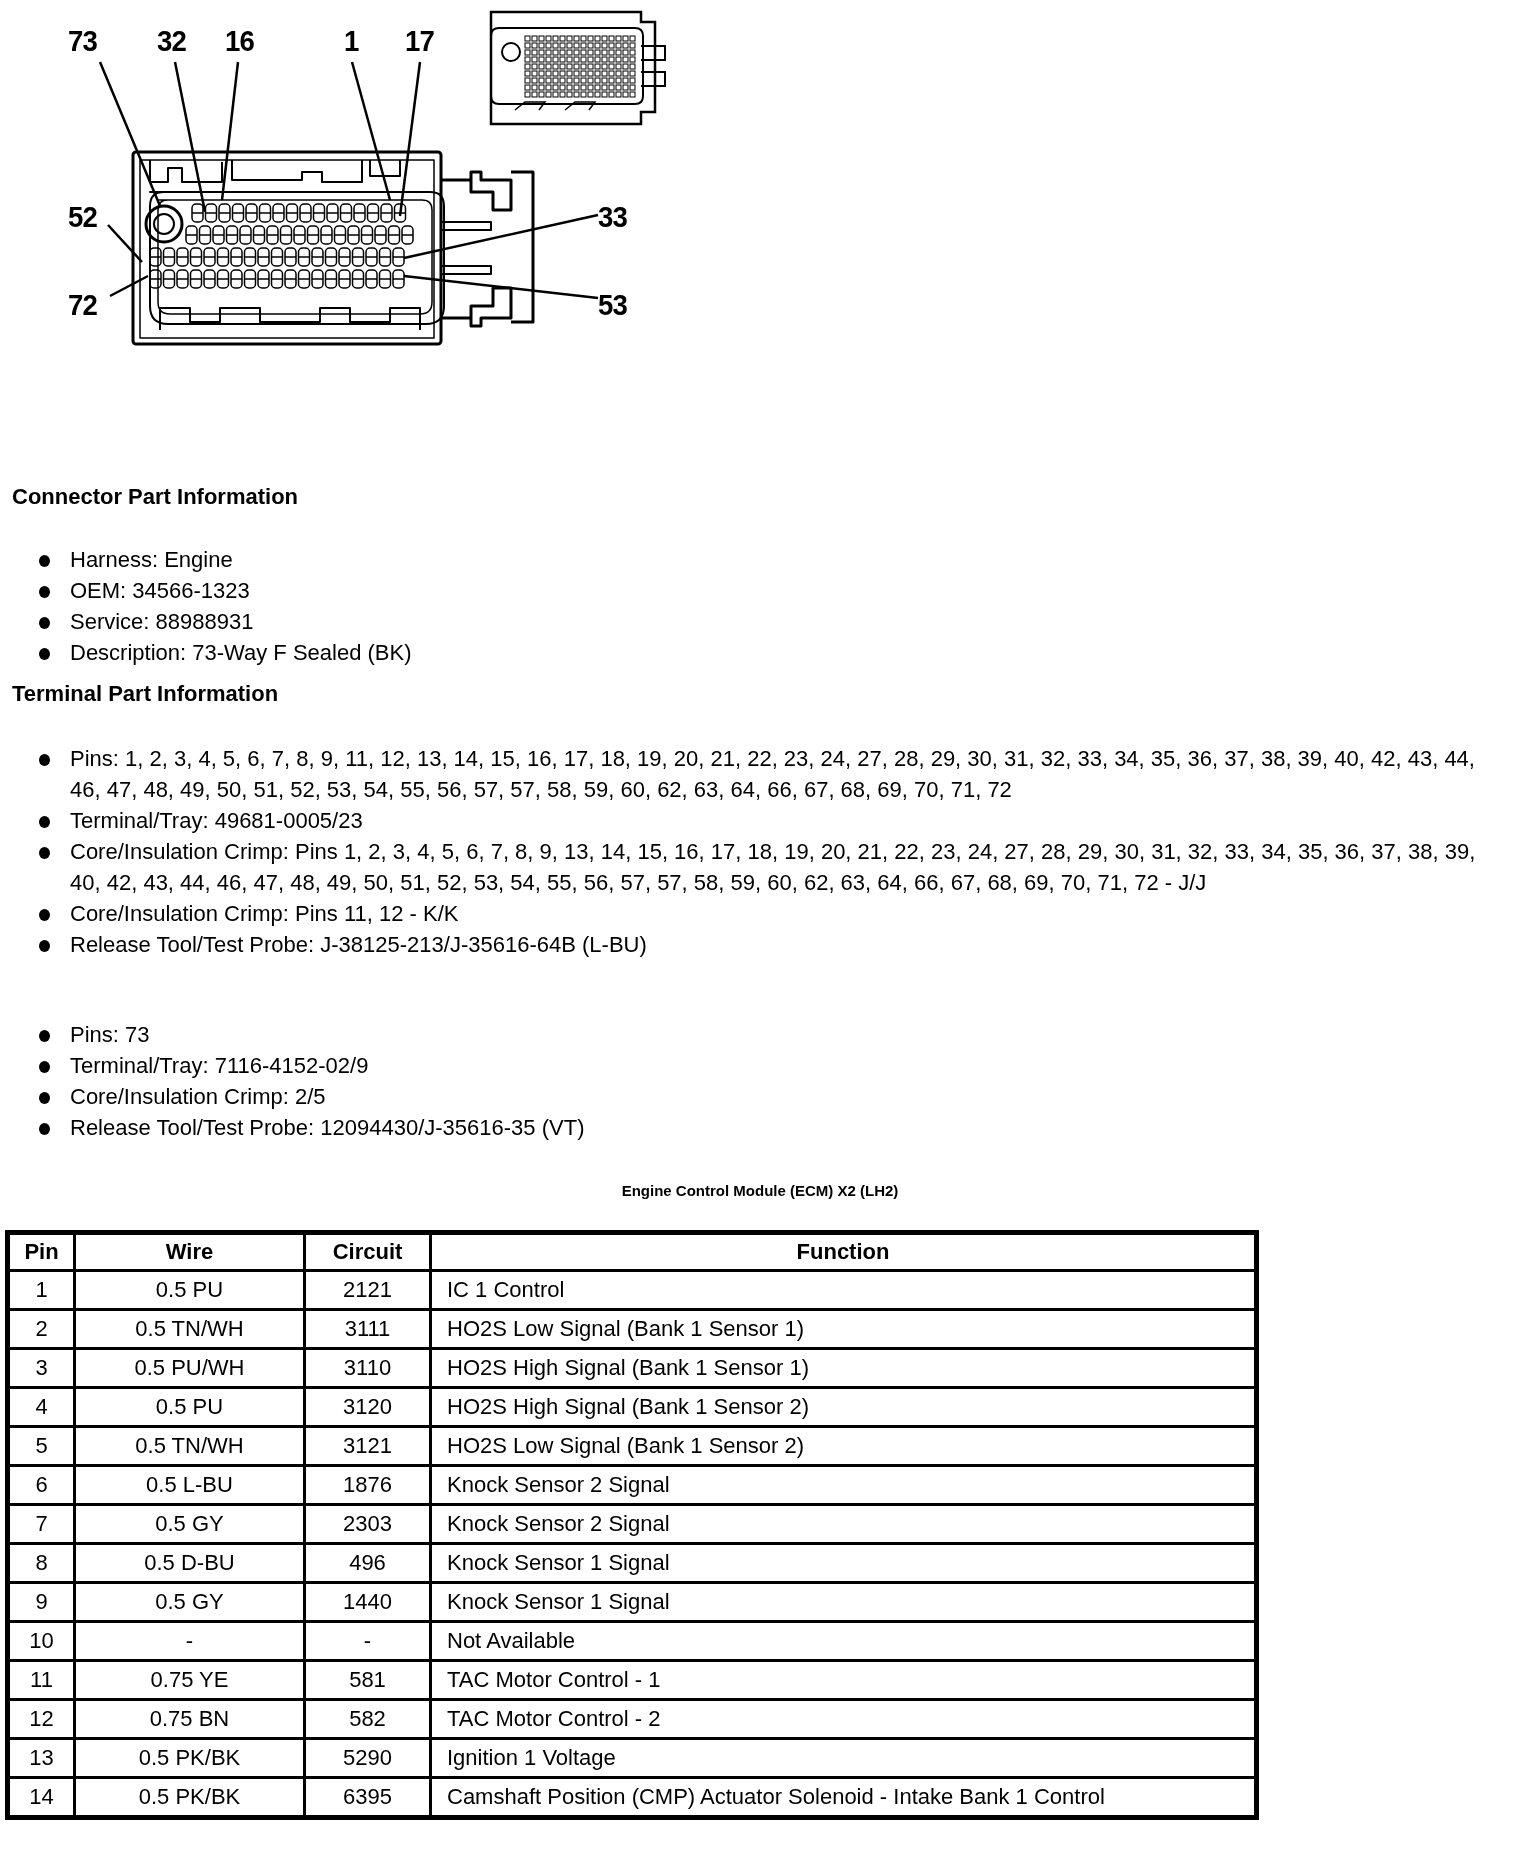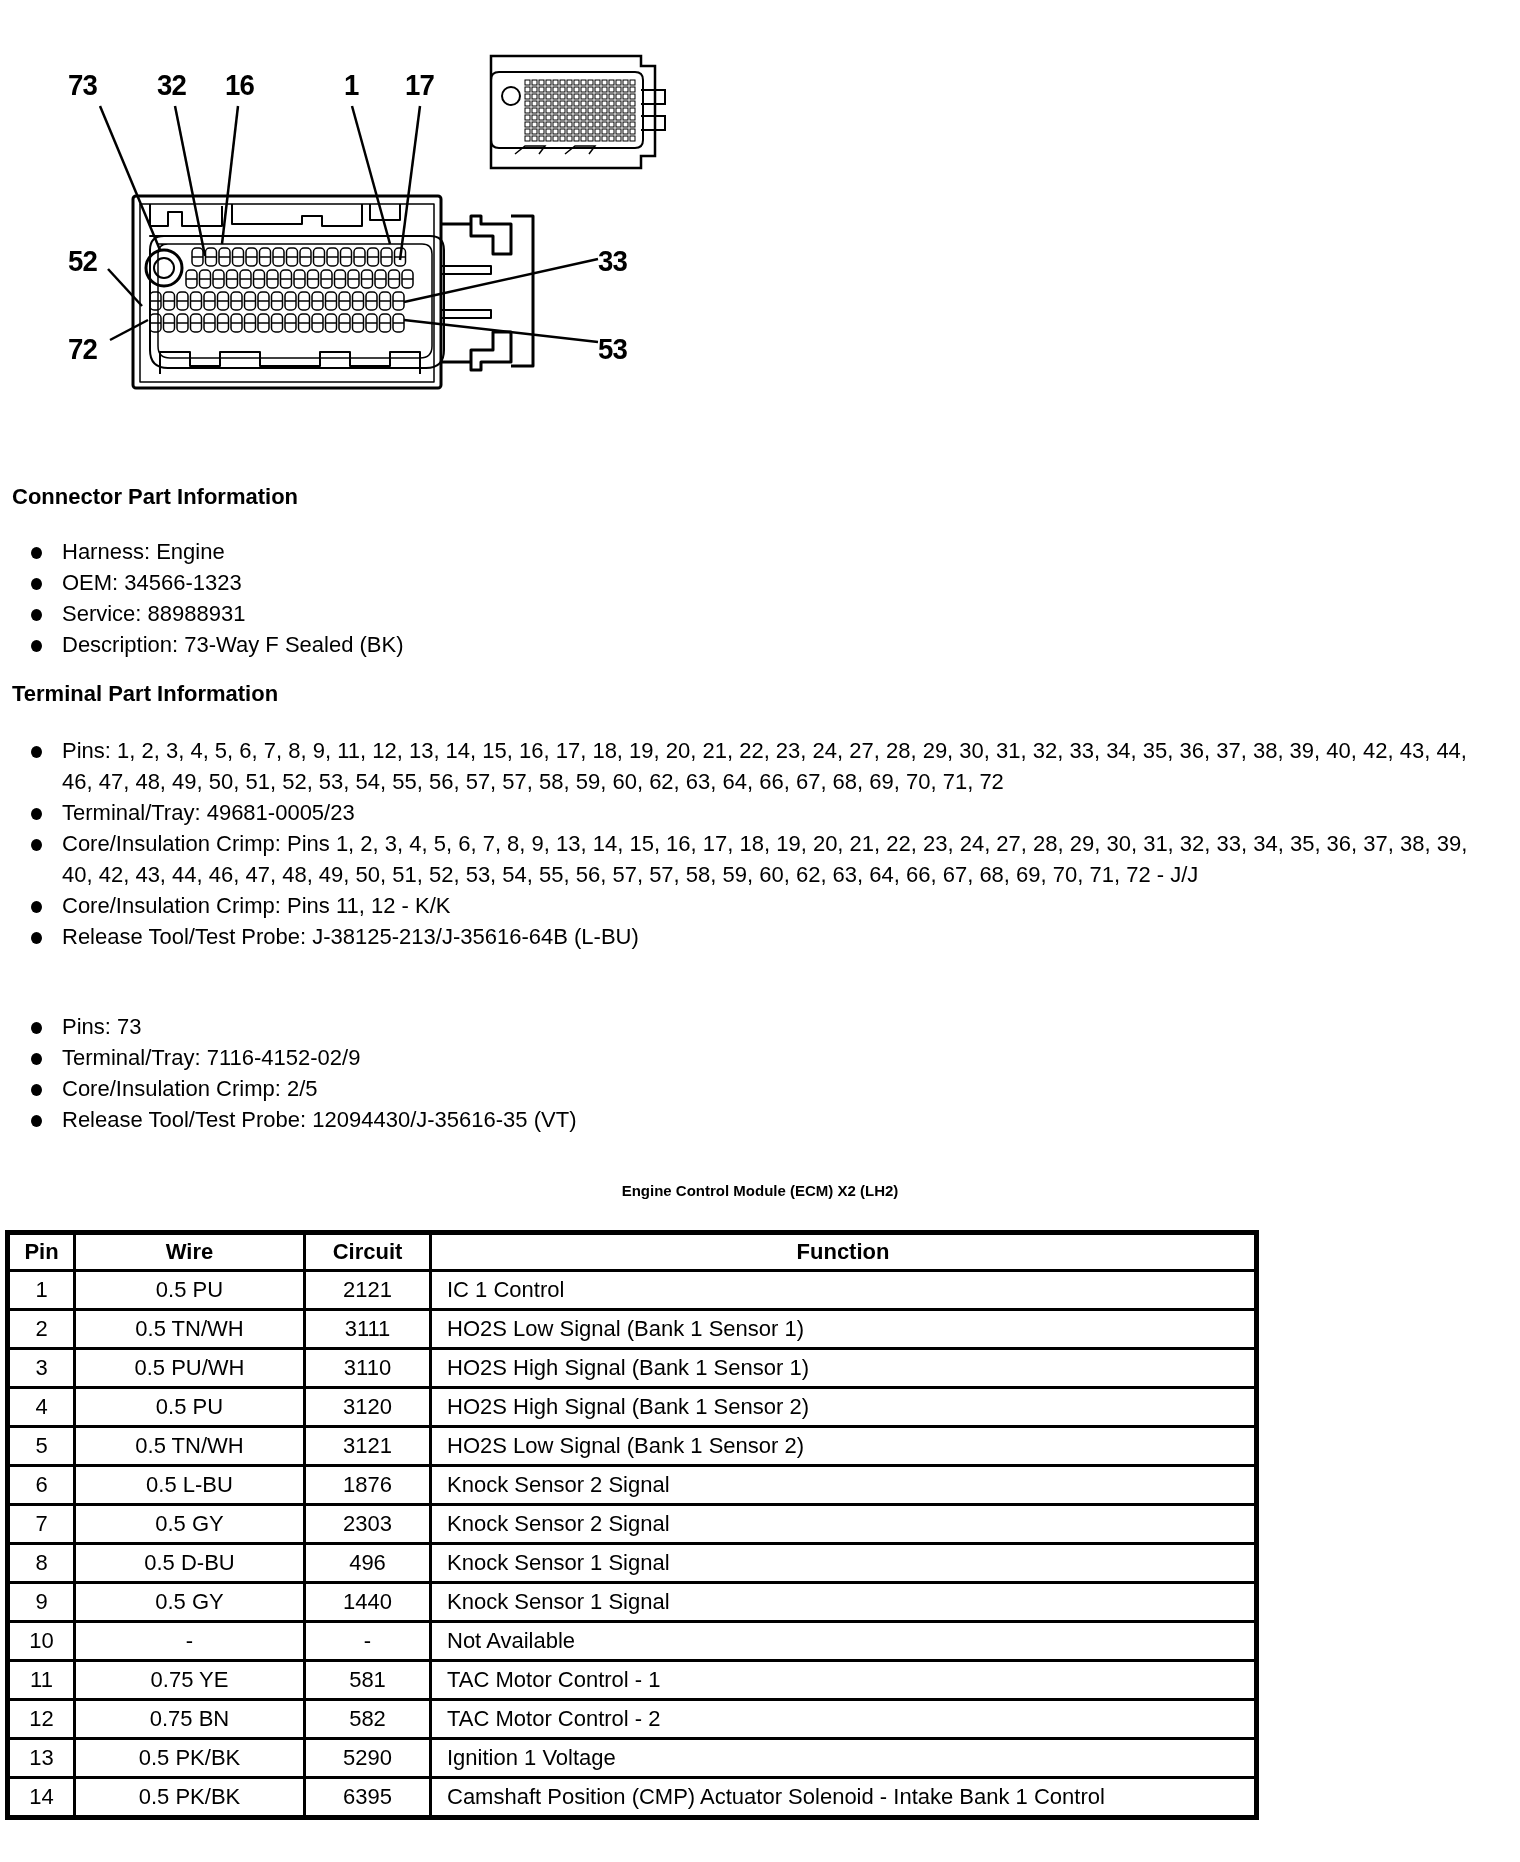--- a/index.html
+++ b/index.html
@@ -1,30 +1,30 @@
 <!DOCTYPE html>
 <html><head>
 <meta charset="utf-8">
 <style>
   html, body { margin: 0; padding: 0; background: #ffffff; }
   body {
     width: 1520px; height: 1862px; position: relative; overflow: hidden;
     font-family: "Liberation Sans", sans-serif; color: #000;
   }
-  .diagram { position: absolute; left: 0; top: 0; width: 820px; height: 370px; margin-top: 44px; }
+  .diagram { position: absolute; left: 0; top: 0; width: 820px; height: 370px; }
   .diagram svg { position: absolute; left: 0; top: 0; }
   .pin-label {
     position: absolute; font-family: "Liberation Sans", sans-serif; font-weight: bold;
     font-size: 30px; letter-spacing: -1px; line-height: 1; transform: scaleX(0.92);
     transform-origin: left top;
   }
   .section-heading {
     position: absolute; left: 12px; font-weight: bold; font-size: 22px; line-height: 1;
   }
-  ul.bullets { position: absolute; left: 0; margin: 0; padding: 0; list-style: none; width: 1500px; }
+  ul.bullets { position: absolute; left: 0; margin: 8px; padding: 0; list-style: none; width: 1500px; }
   ul.bullets li {
     position: relative; padding-left: 62px; font-size: 22px; line-height: 31px; margin: 0;
   }
   ul.bullets li::before {
     content: ""; position: absolute; left: 31px; top: 11px; width: 11px; height: 12px;
     border-radius: 50%; background: #000;
   }
   .table-title {
     position: absolute; left: 0; width: 1520px; top: 1183px; text-align: center;
     font-weight: bold; font-size: 15px; line-height: 1;

